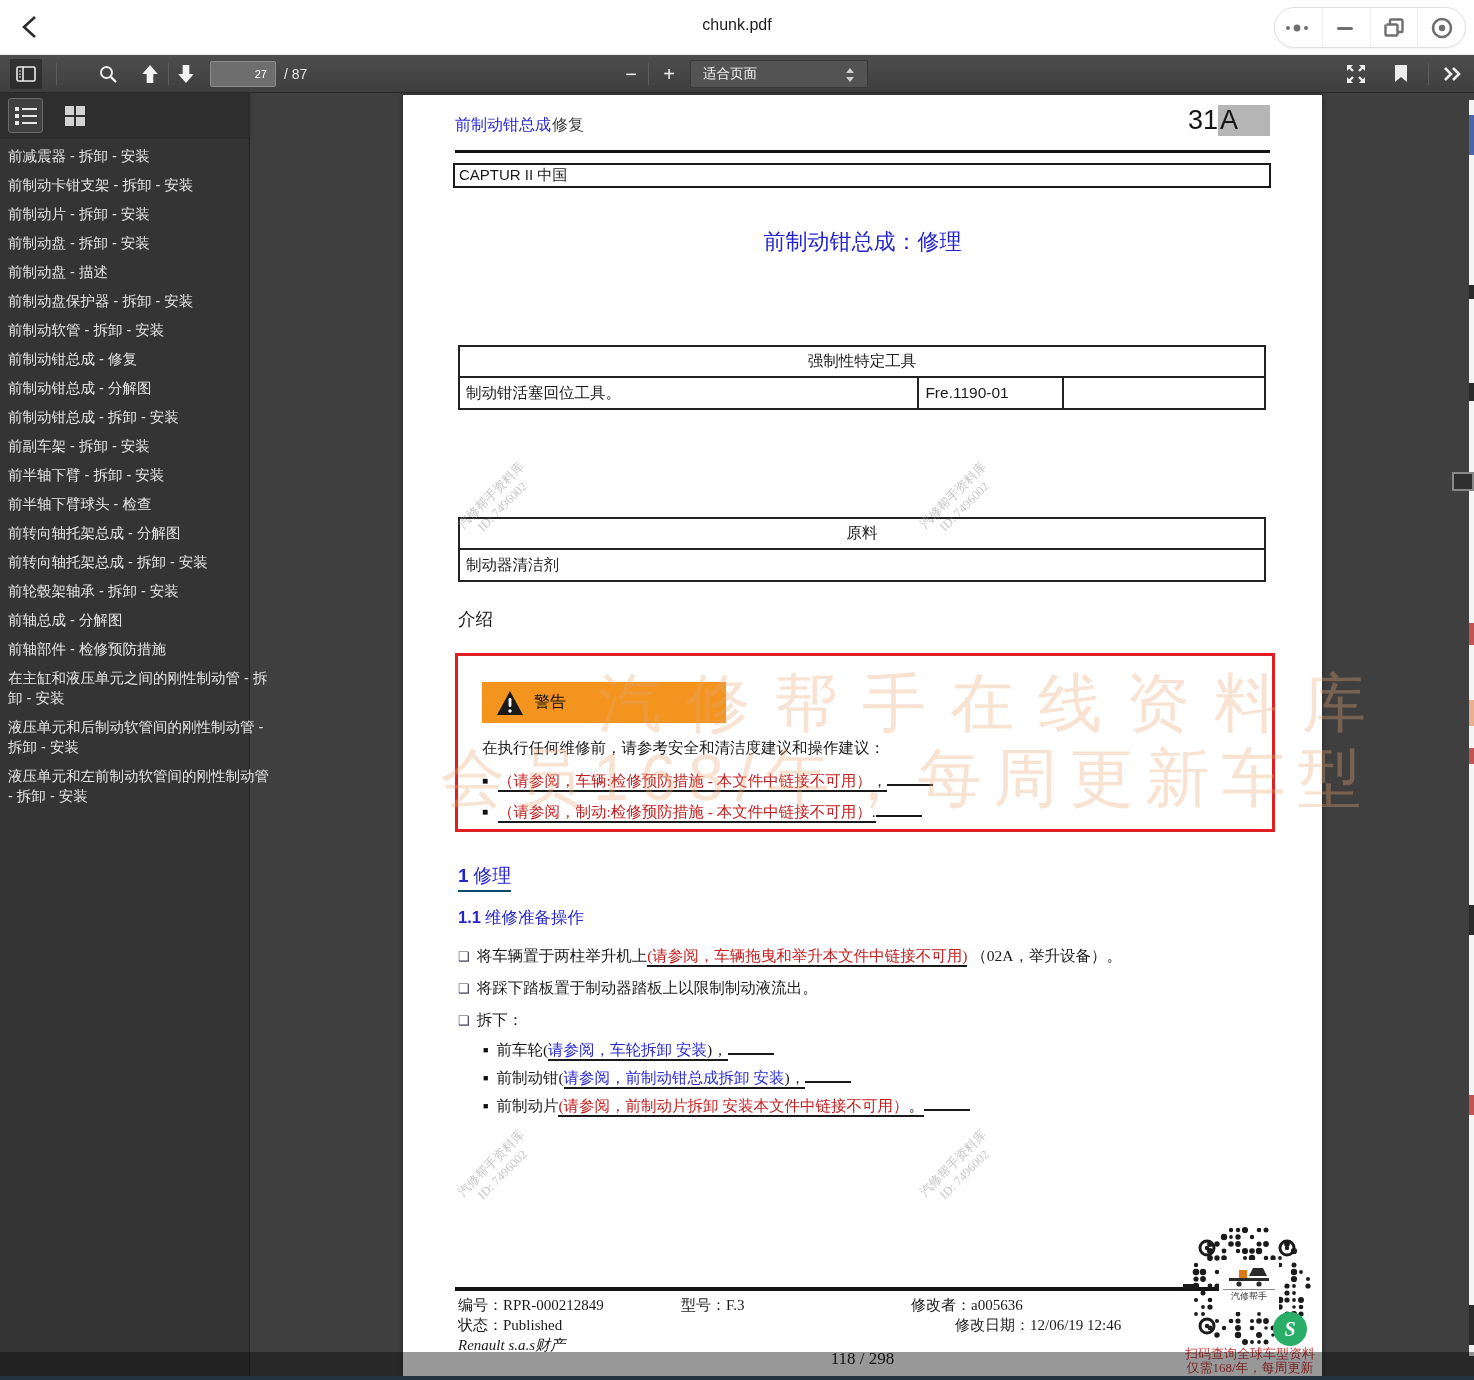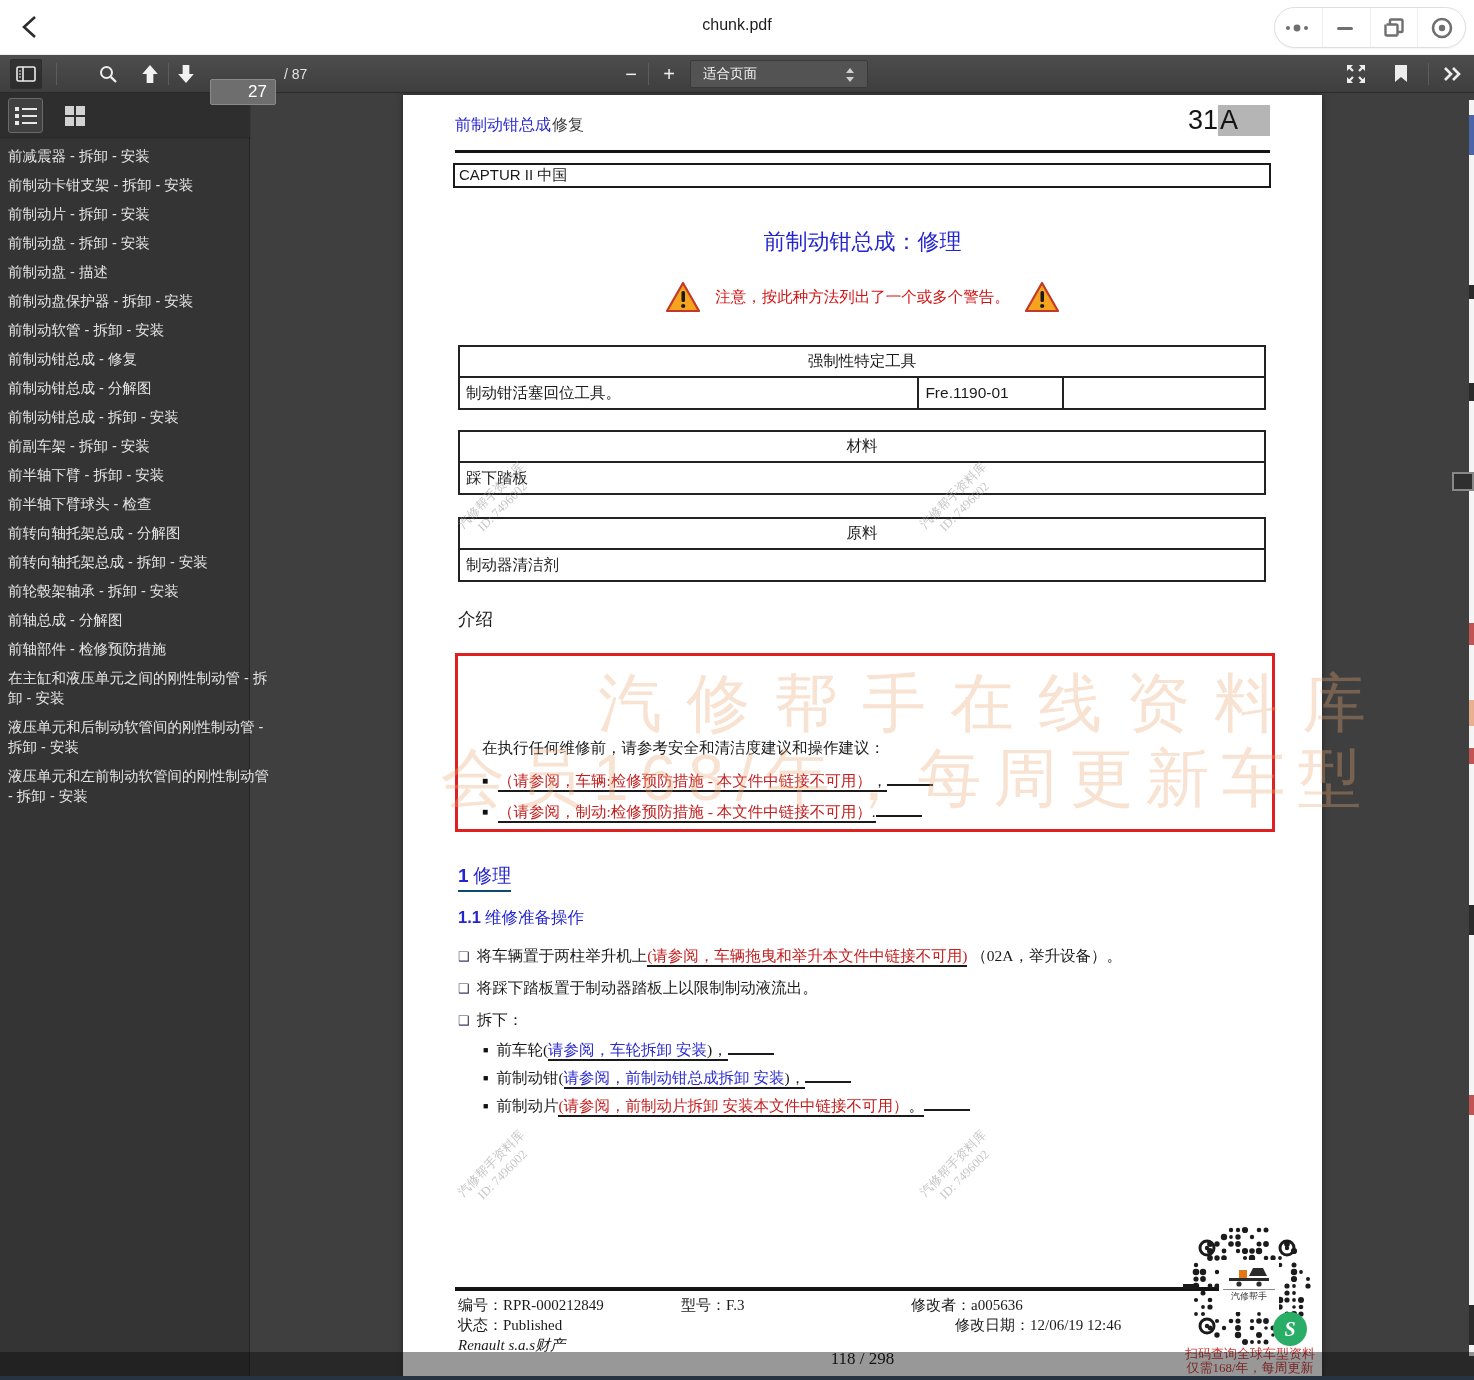--- a/index.html
+++ b/index.html
@@ -19,23 +19,23 @@
   .cap-seg + .cap-seg { border-left:1px solid #eee; }
 
   
   #toolbar { position:absolute; left:0; top:55px; width:1474px; height:38px;
     background:linear-gradient(#4d4d4d,#3e3e3e); border-bottom:1px solid #2a2a2a; z-index:29;
     color:#efefef; }
   .tbtn { position:absolute; display:flex; align-items:center; justify-content:center; cursor:pointer; }
   .tsep { position:absolute; top:8px; width:1px; height:22px; background:#5d5d5d; }
   #sidebar-toggle { left:10px; top:4px; width:32px; height:30px; background:rgba(0,0,0,.3);
     border:1px solid #2e2e2e; border-radius:2px; }
-  #page-input { position:absolute; left:210px; top:24px; width:66px; height:26px;
+  #page-input { position:absolute; left:210px; top:6px; width:66px; height:26px;
     background:#6e6e6e; border:1px solid #8a8a8a; border-radius:2px; color:#fff;
-    font-size:17px; text-align:right; padding-right:8px; }
+    font-size:11px; text-align:right; padding-right:8px; }
   #page-count { position:absolute; left:284px; top:11px; font-size:14px; color:#e3e3e3; }
   #zoom-out { left:617px; top:4px; width:28px; height:30px; font-size:20px; }
   #zoom-in  { left:655px; top:4px; width:28px; height:30px; font-size:20px; }
   #scale-select { position:absolute; left:690px; top:5px; width:178px; height:28px;
     background:#535353; border:1px solid #393939; border-radius:2px; display:flex;
     align-items:center; padding-left:12px; font-size:13.5px; color:#f2f2f2; cursor:pointer; }
   #scale-arrows { position:absolute; right:12px; top:6px; }
 
   
   #sidebar { position:absolute; left:0; top:93px; width:250px; height:1287px; background:#343434;
@@ -309,72 +309,57 @@
     <span class="t2">修复</span>
   </div>
   <div id="sec-code">
     <span>31</span><span class="hl">A</span>
   </div>
   <div id="hdr-line"></div>
   <div id="main-title">前制动钳总成：修理</div>
 
   <div id="model-box">CAPTUR II 中国</div>
 
-  <div id="notice-row">
-    <svg class="warn-tri" viewBox="0 0 36 32">
-      <path d="M18 2 L34 30 H2 Z" fill="#f6a31f" stroke="#c0392b" stroke-width="2.2" stroke-linejoin="round"></path>
-      <rect x="16.5" y="10" width="3.5" height="11" rx="1.5" fill="#1a1a1a"></rect>
-      <circle cx="18.2" cy="25" r="2.1" fill="#1a1a1a"></circle>
-      </svg>
-    <span id="notice-text">注意，按此种方法列出了一个或多个警告。</span>
-    <svg class="warn-tri" viewBox="0 0 36 32">
-      <path d="M18 2 L34 30 H2 Z" fill="#f6a31f" stroke="#c0392b" stroke-width="2.2" stroke-linejoin="round"></path>
-      <rect x="16.5" y="10" width="3.5" height="11" rx="1.5" fill="#1a1a1a"></rect>
-      <circle cx="18.2" cy="25" r="2.1" fill="#1a1a1a"></circle>
-      </svg>
-  </div>
 
   <table class="doc" id="tbl-tools">
     <tbody>
         <tr>
           <th colspan="3">强制性特定工具</th>
         </tr>
     <tr>
       <td style="width:57%;">制动钳活塞回位工具。</td>
       <td style="width:18%;font-family:'Liberation Sans',sans-serif;">Fre.1190-01</td>
       <td style="width:25%;"></td>
     </tr>
   </tbody>
     </table>
 
-  <table class="doc" id="tbl-material">
-    <tbody>
-        <tr>
-          <th>材料</th>
-        </tr>
-    <tr>
-          <td>踩下踏板</td>
-        </tr>
-  </tbody>
-    </table>
 
   <table class="doc" id="tbl-raw">
     <tbody>
         <tr>
           <th>原料</th>
         </tr>
     <tr>
           <td>制动器清洁剂</td>
         </tr>
   </tbody>
     </table>
 
   <div id="intro-h">介绍</div>
 
   <div id="warnbox">
+    <div id="warn-banner">
+      <svg width="28" height="26" viewBox="0 0 28 26">
+        <path d="M14 1 L27 25 H1 Z" fill="#1a1a1a"></path>
+        <rect x="12.6" y="8" width="2.8" height="9" rx="1.3" fill="#fff"></rect>
+        <circle cx="14" cy="21" r="1.7" fill="#fff"></circle>
+        </svg>
+      <span>警告</span>
+    </div>
     <div id="warn-intro">在执行任何维修前，请参考安全和清洁度建议和操作建议：</div>
     <div class="wbullet" id="wb0"><span class="seg red">（请参阅，车辆:检修预防措施 - 本文件中链接不可用）</span><span class="seg plainu">，</span><span class="seg ext"></span></div>
     <div class="wbullet" id="wb1"><span class="seg red">（请参阅，制动:检修预防措施 - 本文件中链接不可用）</span><span class="seg plainu">.</span><span class="seg ext"></span></div>
   </div>
 
   <div id="h1-rep"><b>1</b><span> 修理</span></div>
   <div id="h2-prep"><b>1.1</b><span> 维修准备操作</span></div>
 
   <div class="step" id="st0"><span class="seg plain">将车辆置于两柱举升机上</span><span class="seg red">(请参阅，车辆拖曳和举升本文件中链接不可用)</span><span class="seg plain"> （02A，举升设备）。</span></div>
   <div class="step" id="st1"><span class="seg plain">将踩下踏板置于制动器踏板上以限制制动液流出。</span></div>

